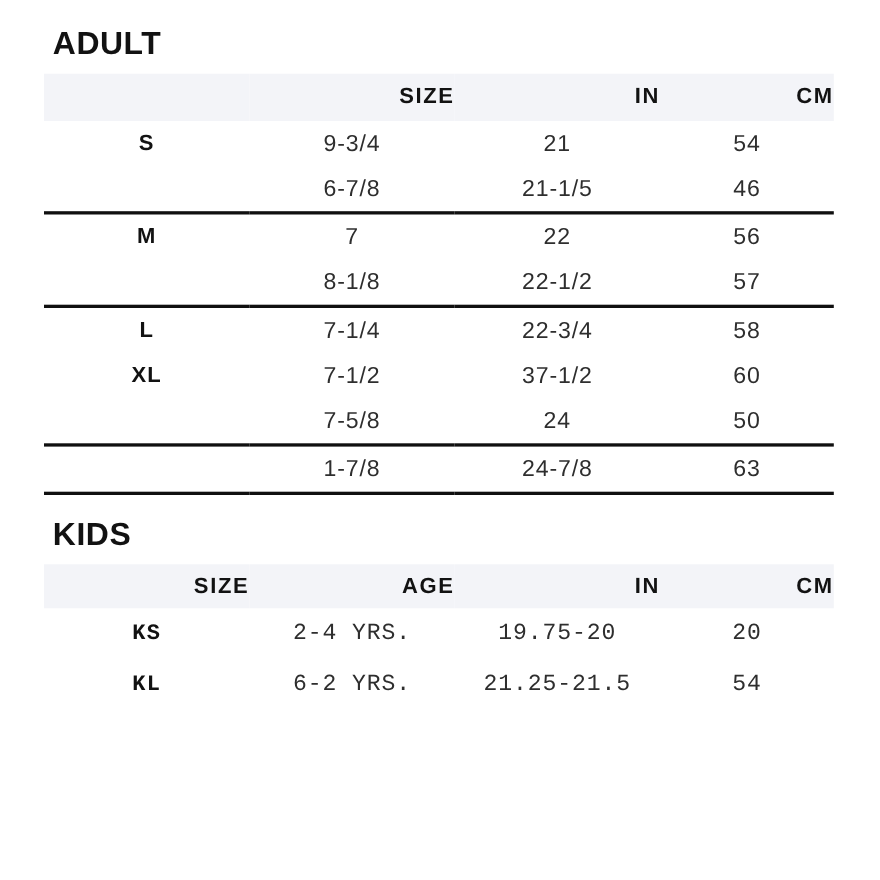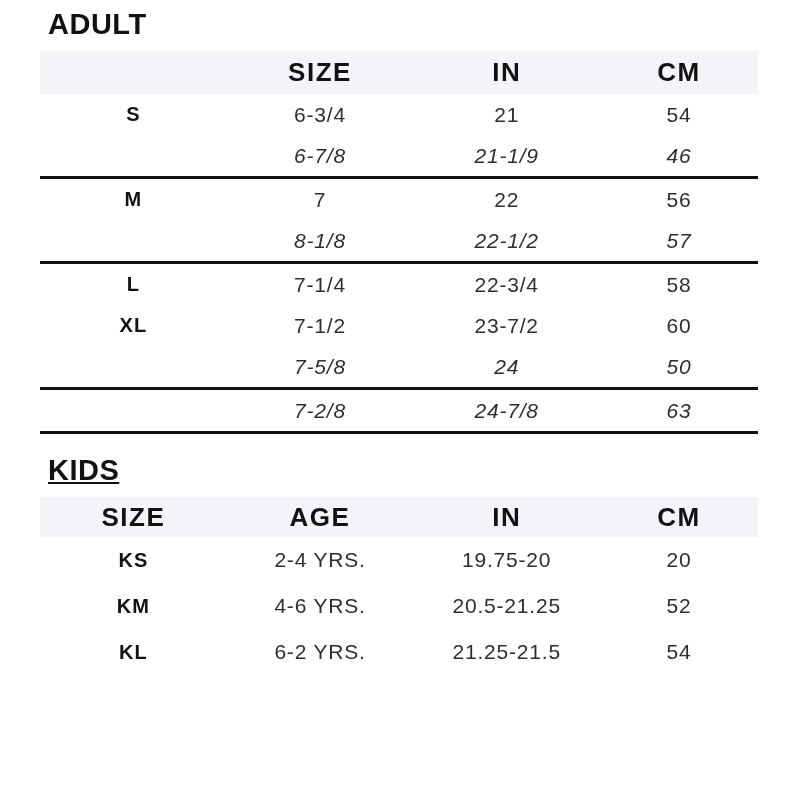--- a/index.html
+++ b/index.html
@@ -8,58 +8,58 @@
     --data-color:#2e2e2e;
     --rule-color:#101010;
   }
   html,body{margin:0;padding:0;}
   body{
     width:800px;height:800px;background:#ffffff;
     font-family:"Liberation Sans", sans-serif;
     color:var(--data-color);
     overflow:hidden;
   }
-  .wrap{padding:10px 42px 0 40px;}
+  .wrap{padding:26px 42px 0 40px;}
   h2.section-title{
     margin:0 0 12px 8px;
     font-size:29px;line-height:29px;
     font-weight:800;letter-spacing:0.5px;
     color:var(--heading-color);
   }
-  h2.kids{margin-top:22px;text-decoration:underline;}
+  h2.kids{margin-top:22px;}
   table{
     width:100%;
     border-collapse:collapse;
     table-layout:fixed;
   }
   col.c1{width:26%;} col.c2{width:26%;} col.c3{width:26%;} col.c4{width:22%;}
   thead th{
     background:var(--header-bg);
     height:43px;
-    font-size:26px;font-weight:700;
+    font-size:20px;font-weight:700;
     letter-spacing:1.5px;
-    text-align:center;vertical-align:middle;
+    text-align:right;vertical-align:middle;
     color:var(--heading-color);
     padding:0;
   }
   tbody td{
     height:41px;
     text-align:center;vertical-align:middle;
     font-size:21px;font-weight:300;
     letter-spacing:0.8px;
     color:var(--data-color);
     padding:0;
   }
-  .kids-table tbody td{height:46px;}
+  .kids-table tbody td{height:46px;font-family:Liberation Mono, monospace;}
   .kids-table thead th{height:40px;}
   td.row-label{
     font-size:20px;font-weight:700;letter-spacing:1px;
     color:var(--heading-color);
   }
-  tr.group-end td{border-bottom:3px solid var(--rule-color);font-style:italic;}
+  tr.group-end td{border-bottom:3px solid var(--rule-color);}
 </style>
 </head>
 <body>
 
 <div class="wrap">
 
   <section>
     <h2 class="section-title">ADULT</h2>
     <table class="adult-table">
       <colgroup>
@@ -72,28 +72,28 @@
         <tr id="adult-head-row">
             <th></th>
             <th>SIZE</th>
             <th>IN</th>
             <th>CM</th>
           </tr>
       </thead>
       <tbody id="adult-body">
           <tr>
             <td class="row-label">S</td>
-            <td>6-3/4</td>
+            <td>9-3/4</td>
             <td>21</td>
             <td>54</td>
           </tr>
           <tr class="group-end">
             <td class="row-label"></td>
             <td>6-7/8</td>
-            <td>21-1/9</td>
+            <td>21-1/5</td>
             <td>46</td>
           </tr>
           <tr>
             <td class="row-label">M</td>
             <td>7</td>
             <td>22</td>
             <td>56</td>
           </tr>
           <tr class="group-end">
             <td class="row-label"></td>
@@ -103,32 +103,32 @@
           </tr>
           <tr>
             <td class="row-label">L</td>
             <td>7-1/4</td>
             <td>22-3/4</td>
             <td>58</td>
           </tr>
           <tr>
             <td class="row-label">XL</td>
             <td>7-1/2</td>
-            <td>23-7/2</td>
+            <td>37-1/2</td>
             <td>60</td>
           </tr>
           <tr class="group-end">
             <td class="row-label"></td>
             <td>7-5/8</td>
             <td>24</td>
             <td>50</td>
           </tr>
           <tr class="group-end">
             <td class="row-label"></td>
-            <td>7-2/8</td>
+            <td>1-7/8</td>
             <td>24-7/8</td>
             <td>63</td>
           </tr>
         </tbody>
     </table>
   </section>
 
   <section>
     <h2 class="section-title kids">KIDS</h2>
     <table class="kids-table">
@@ -147,26 +147,20 @@
           </tr>
       </thead>
       <tbody id="kids-body">
           <tr>
             <td class="row-label">KS</td>
             <td>2-4 YRS.</td>
             <td>19.75-20</td>
             <td>20</td>
           </tr>
           <tr>
-            <td class="row-label">KM</td>
-            <td>4-6 YRS.</td>
-            <td>20.5-21.25</td>
-            <td>52</td>
-          </tr>
-          <tr>
             <td class="row-label">KL</td>
             <td>6-2 YRS.</td>
             <td>21.25-21.5</td>
             <td>54</td>
           </tr>
         </tbody>
     </table>
   </section>
 
 </div>

